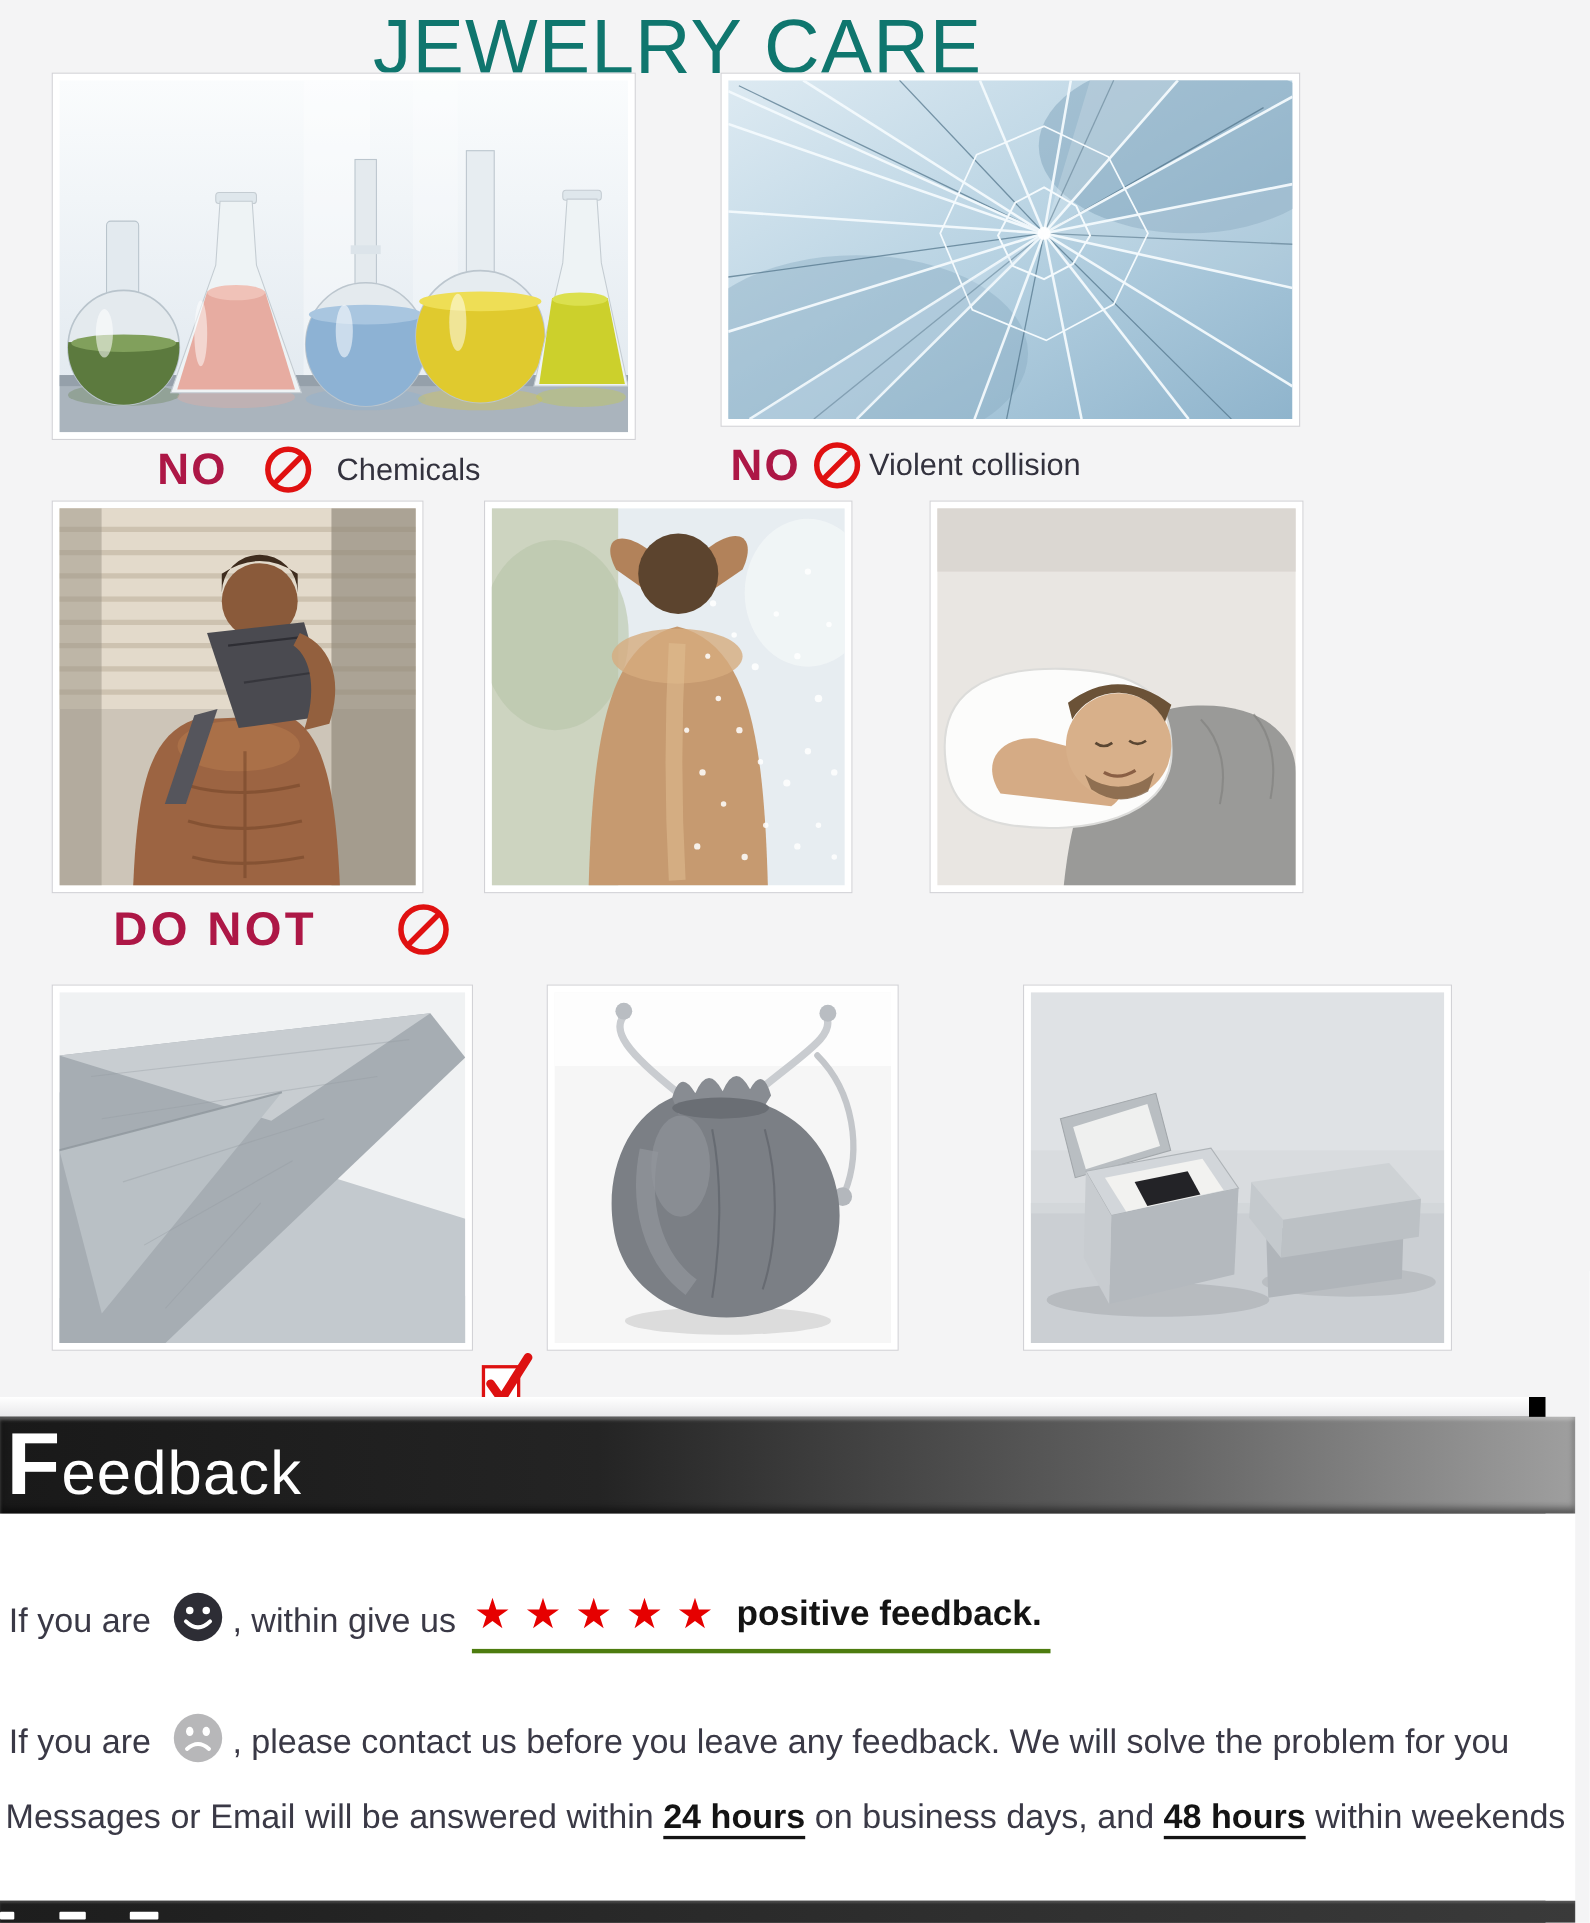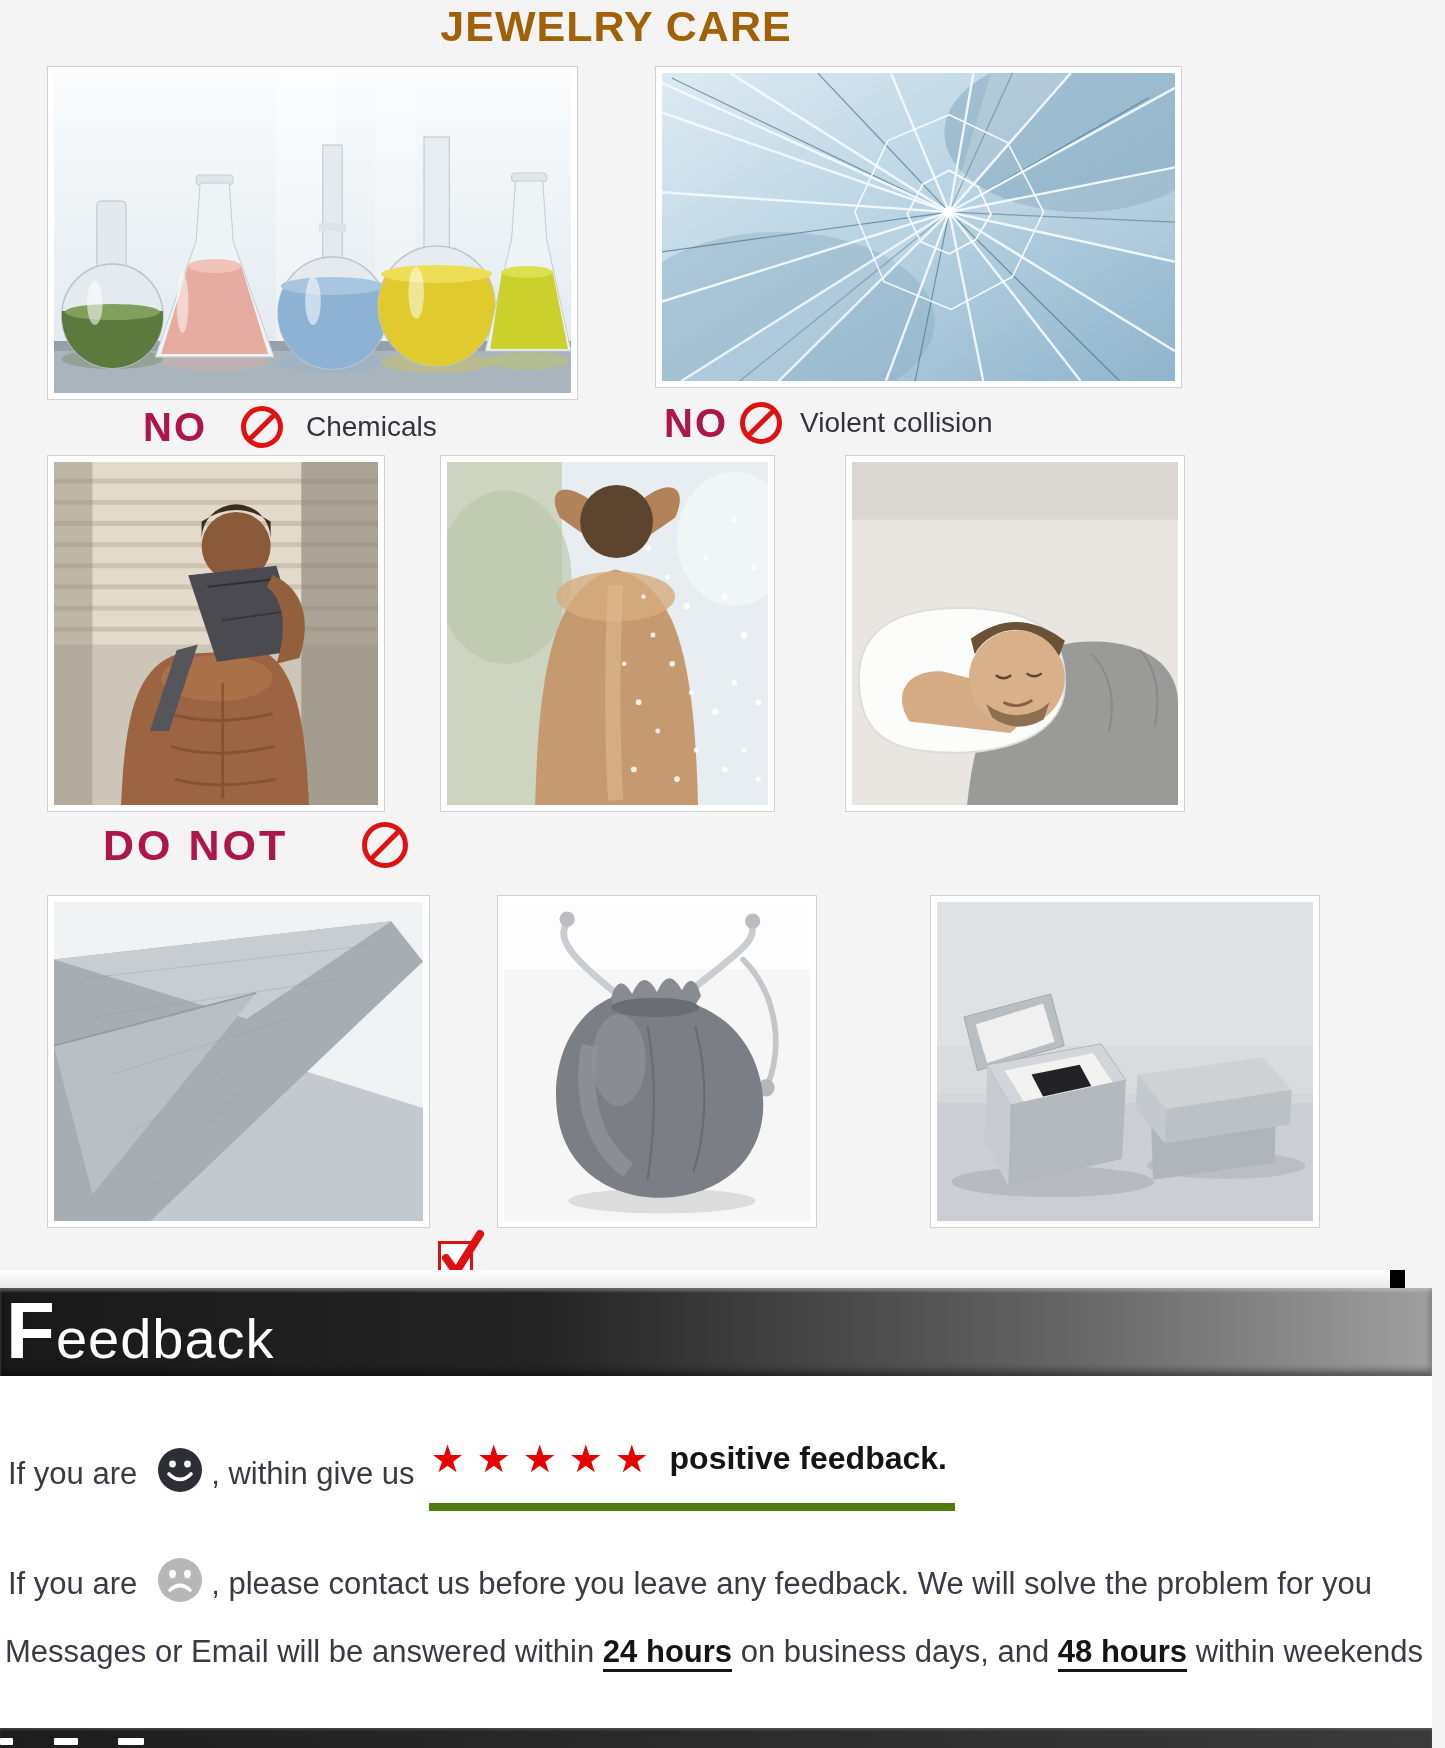--- a/index.html
+++ b/index.html
@@ -2,21 +2,21 @@
 <html><head>
 <meta charset="utf-8">
 <style>
 *{margin:0;padding:0;box-sizing:border-box}
 html,body{width:1445px;height:1748px;background:#fff}
 body{font-family:"Liberation Sans",sans-serif}
 #root{position:absolute;top:0;left:0;width:1445px;height:1748px;background:#f4f4f5;overflow:hidden}
 
 
 .title{position:absolute;top:2px;left:0;width:1232px;text-align:center;
-  font-size:43px;font-weight:bold;color:#a16207;letter-spacing:1px}
+  font-size:70px;font-weight:normal;color:#0f766e;letter-spacing:1px}
 .photo{position:absolute;background:#fff;border:1px solid #d2d2d6;padding:6px}
 .photo svg{display:block;width:100%;height:100%}
 #f1{left:47px;top:66px;width:531px;height:334px}
 #f2{left:655px;top:66px;width:527px;height:322px}
 #f3{left:47px;top:455px;width:338px;height:357px}
 #f4{left:440px;top:455px;width:335px;height:357px}
 #f5{left:845px;top:455px;width:340px;height:357px}
 #f6{left:47px;top:895px;width:383px;height:333px}
 #f7{left:497px;top:895px;width:320px;height:333px}
 #f8{left:930px;top:895px;width:390px;height:333px}
@@ -29,21 +29,21 @@
   border:5px solid #e01111;border-radius:50%;background:transparent;flex:0 0 auto}
 .pro::before{content:"";position:absolute;left:50%;top:50%;width:5px;height:34px;
   background:#e01111;border-radius:2px;transform:translate(-50%,-50%) rotate(45deg)}
 .pro.big{width:46px;height:46px}
 .pro.big::before{height:38px}
 #c1l{left:143px;top:402px}
 #c1l .pro{margin-left:34px}
 #c1l .cap-text{margin-left:23px}
 #c1r{left:664px;top:398px}
 #c1r .pro{margin-left:12px}
-#c1r .cap-text{margin-left:18px}
+#c1r .cap-text{margin-left:8px}
 #c2{left:103px;top:818px;height:54px}
 #c2 .pro{margin-left:74px}
 #c2 .cap-text{margin-left:24px;font-size:29px}
 #c3{left:438px;top:1236px;height:46px}
 #c3 .cap-text{margin-left:28px}
 .checkbox{position:relative;width:35px;height:36px;border:3px solid #dd1111;background:#fff;flex:0 0 auto}
 .checkbox svg{position:absolute;left:-3px;top:-16px;overflow:visible}
 
 
 .fb{position:absolute;top:1270px;left:0;width:1405px;height:478px;background:#000}
@@ -55,22 +55,22 @@
 .fb-title{position:absolute;left:6px;top:5px;color:#fff;font-size:56px;line-height:76px;letter-spacing:1px}
 .fb-title::first-letter{font-size:80px;font-weight:bold}
 .fb-body{position:absolute;top:106px;left:0;width:1432px;height:352px;
   background:#ffffff;overflow:hidden;color:#3a3946}
 .fb-line{position:absolute;left:8px;white-space:nowrap;font-size:31px;
   display:flex;align-items:center}
 #l1{top:66px;height:64px}
 #l2{top:176px;height:64px}
 #l3{top:250px;left:5px;display:block;height:52px;line-height:52px}
 .face{display:inline-block;margin:0 8px 0 20px;flex:0 0 auto}
-.stars-group{display:inline-block;border-bottom:8px solid #4d7c0f;
-  padding:0 8px 22px 2px;margin-left:14px}
+.stars-group{display:inline-block;border-bottom:4px solid #4d7c0f;
+  padding:0 8px 9px 2px;margin-left:14px}
 .stars{color:#e60000;font-size:38px;letter-spacing:12px;vertical-align:-3px}
 .pf{font-weight:bold;color:#141414;font-size:32px}
 .hours{font-weight:bold;color:#141414;border-bottom:3px solid #141414}
 .fb-bottom{position:absolute;top:458px;left:0;width:1432px;height:20px;
   background:linear-gradient(to right,#1d1d1d,#2d2d2d 55%,#3a3a3a);
   box-shadow:inset 0 2px 2px rgba(255,255,255,.15)}
 .dash{position:absolute;bottom:3px;height:7px;background:#fff;border-radius:1px}
 #d1{left:0;width:13px}#d2{left:54px;width:24px}#d3{left:118px;width:26px}
 </style>
 </head>

